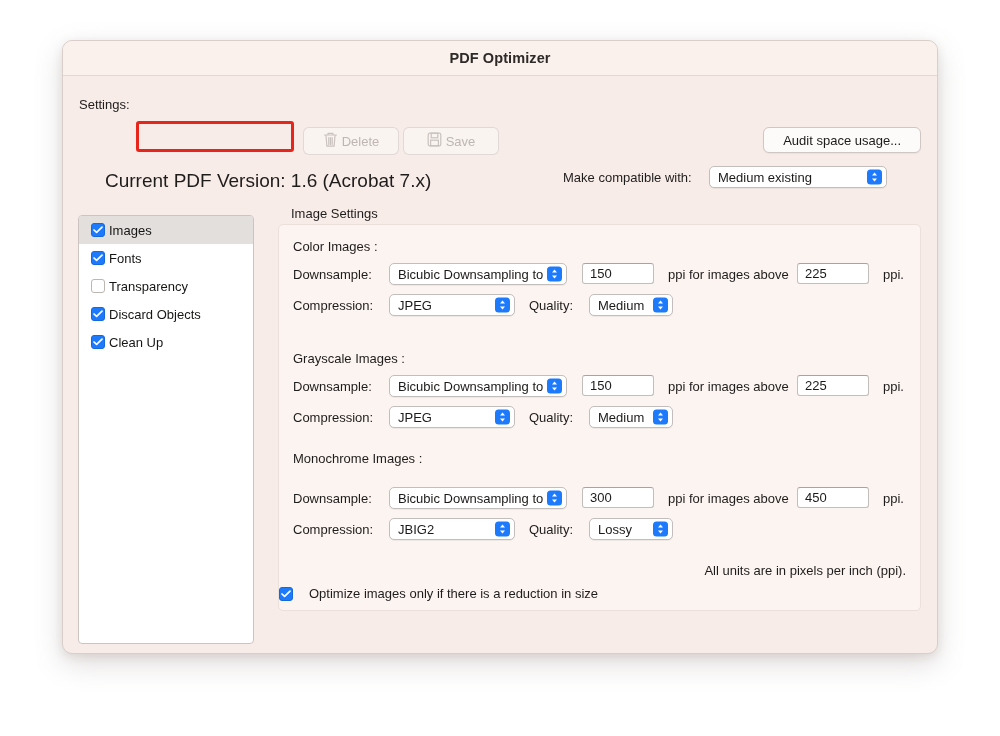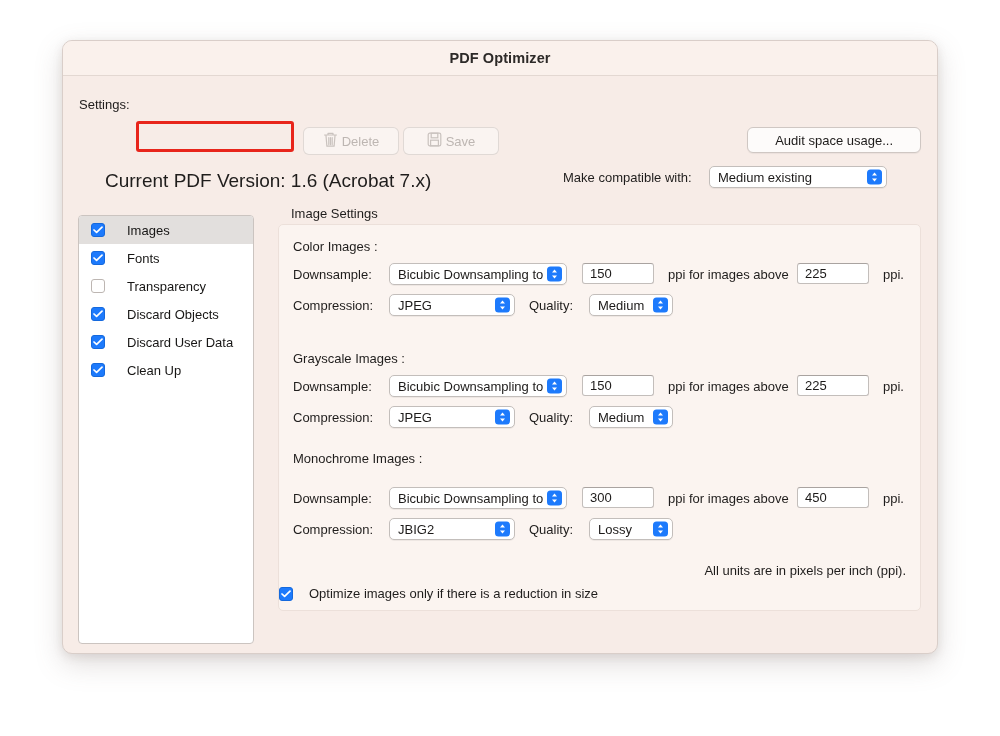--- a/index.html
+++ b/index.html
@@ -156,21 +156,21 @@
     border-radius: 6px;
     box-sizing: border-box;
     font-size: 13px;
     color: #1d1b1a;
     display: flex;
     align-items: center;
     justify-content: center;
     box-shadow: 0 1px 1px rgba(0,0,0,0.05);
     cursor: default;
   }
-  #btn-audit { right: 16px; top: 51px; height: 26px; padding: 0 27px; }
+  #btn-audit { right: 16px; top: 51px; height: 26px; padding: 0 19px; }
 
   .version-line {
     position: absolute;
     left: 42px;
     top: 94px;
     font-size: 19px;
     color: #1f1d1c;
   }
   .compat-label {
     position: absolute;
@@ -202,21 +202,21 @@
   }
   .side-item {
     display: flex;
     align-items: center;
     height: 28px;
     padding-left: 12px;
     font-size: 13px;
     color: #171615;
   }
   .side-item.selected { background: #e2dfdd; }
-  .side-item .side-label { margin-left: 22px; }
+  .side-item .side-label { margin-left: 4px; }
 
   .cb {
     width: 14px;
     height: 14px;
     border-radius: 3px;
     box-sizing: border-box;
     display: flex;
     align-items: center;
     justify-content: center;
     flex: 0 0 auto;
@@ -379,28 +379,20 @@
 
       <div class="side-item">
         <span class="cb on">
           <svg width="10" height="8" viewBox="0 0 10 8" aria-hidden="true">
             <path d="M1 4 L3.6 6.4 L9 1.2" fill="none" stroke="#ffffff" stroke-width="1.7" stroke-linecap="round" stroke-linejoin="round"></path>
           </svg>
         </span>
         <span class="side-label">Discard Objects</span>
       </div>
 
-      <div class="side-item">
-        <span class="cb on">
-          <svg width="10" height="8" viewBox="0 0 10 8" aria-hidden="true">
-            <path d="M1 4 L3.6 6.4 L9 1.2" fill="none" stroke="#ffffff" stroke-width="1.7" stroke-linecap="round" stroke-linejoin="round"></path>
-          </svg>
-        </span>
-        <span class="side-label">Discard User Data</span>
-      </div>
 
       <div class="side-item">
         <span class="cb on">
           <svg width="10" height="8" viewBox="0 0 10 8" aria-hidden="true">
             <path d="M1 4 L3.6 6.4 L9 1.2" fill="none" stroke="#ffffff" stroke-width="1.7" stroke-linecap="round" stroke-linejoin="round"></path>
           </svg>
         </span>
         <span class="side-label">Clean Up</span>
       </div>
     </div>

